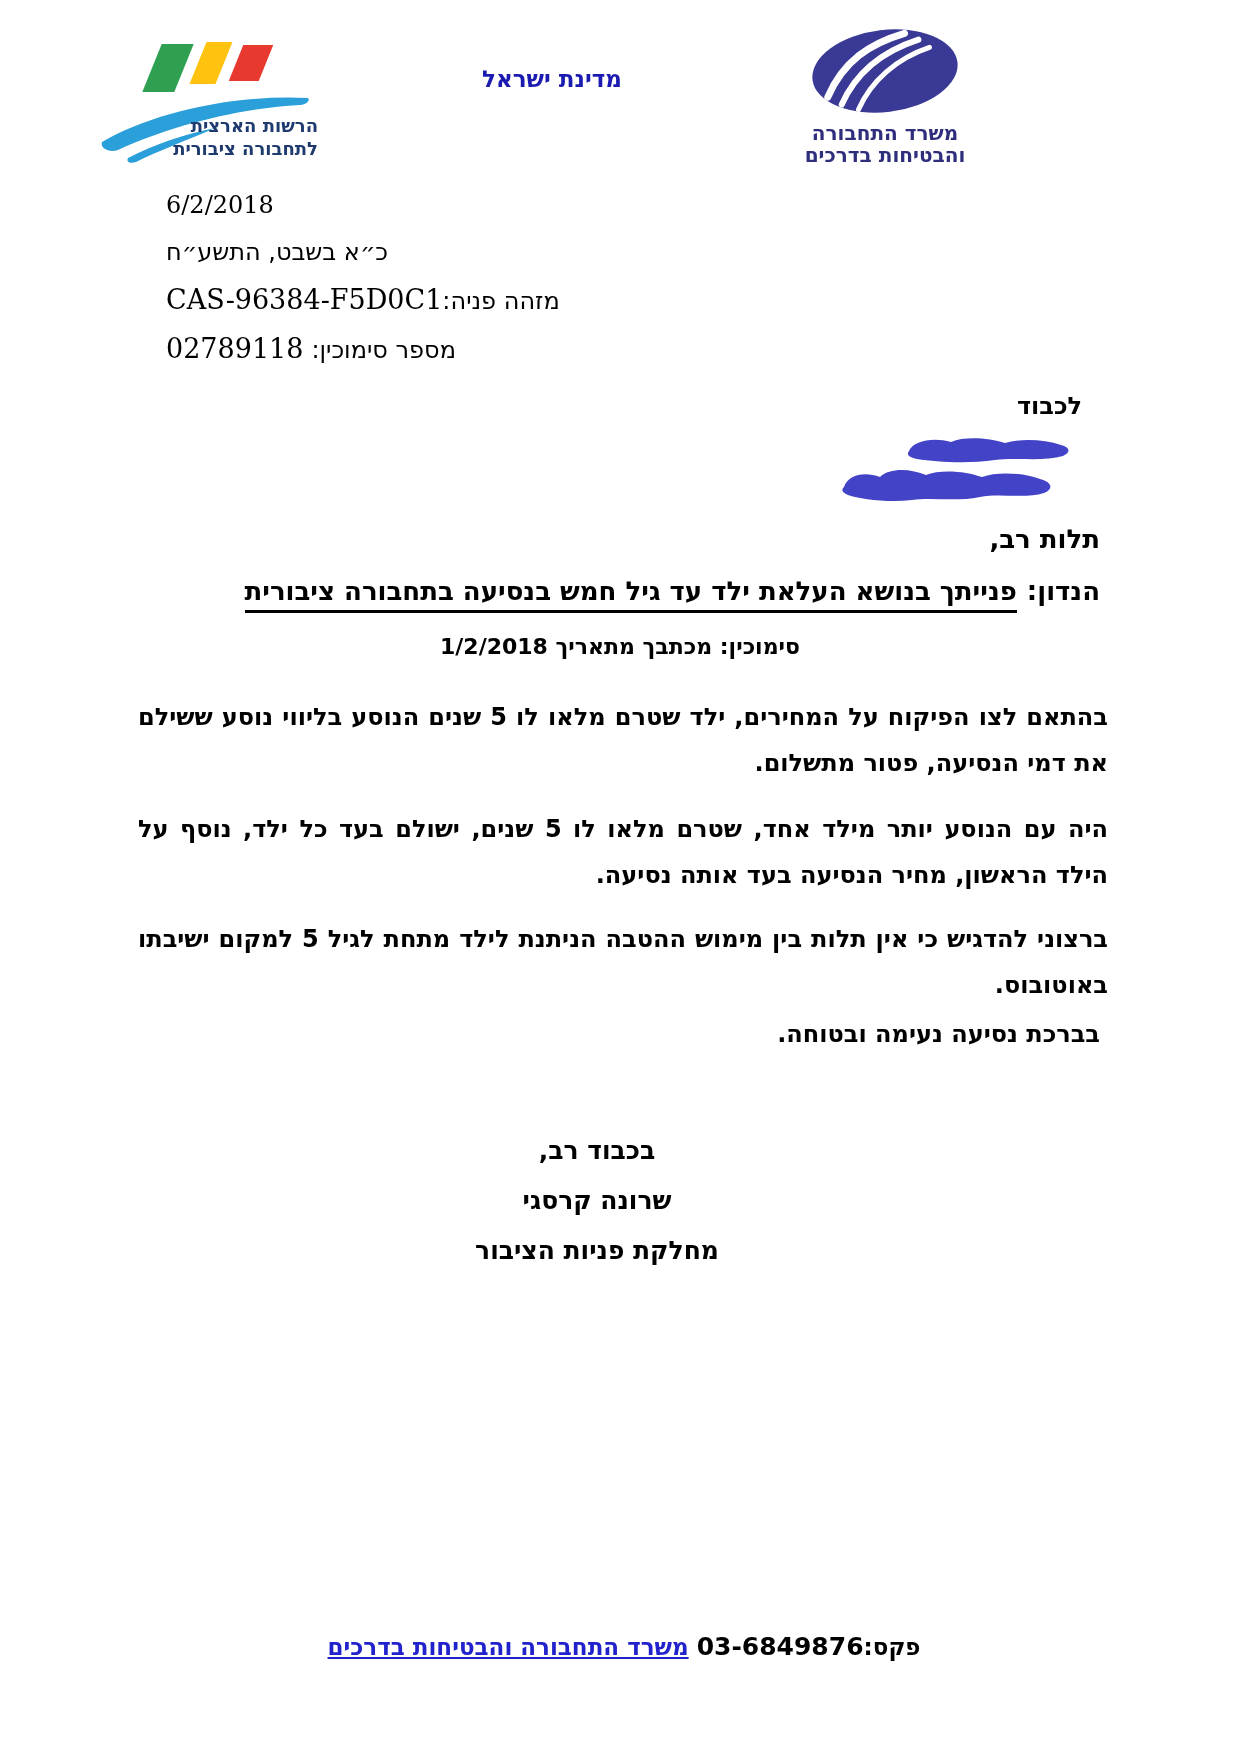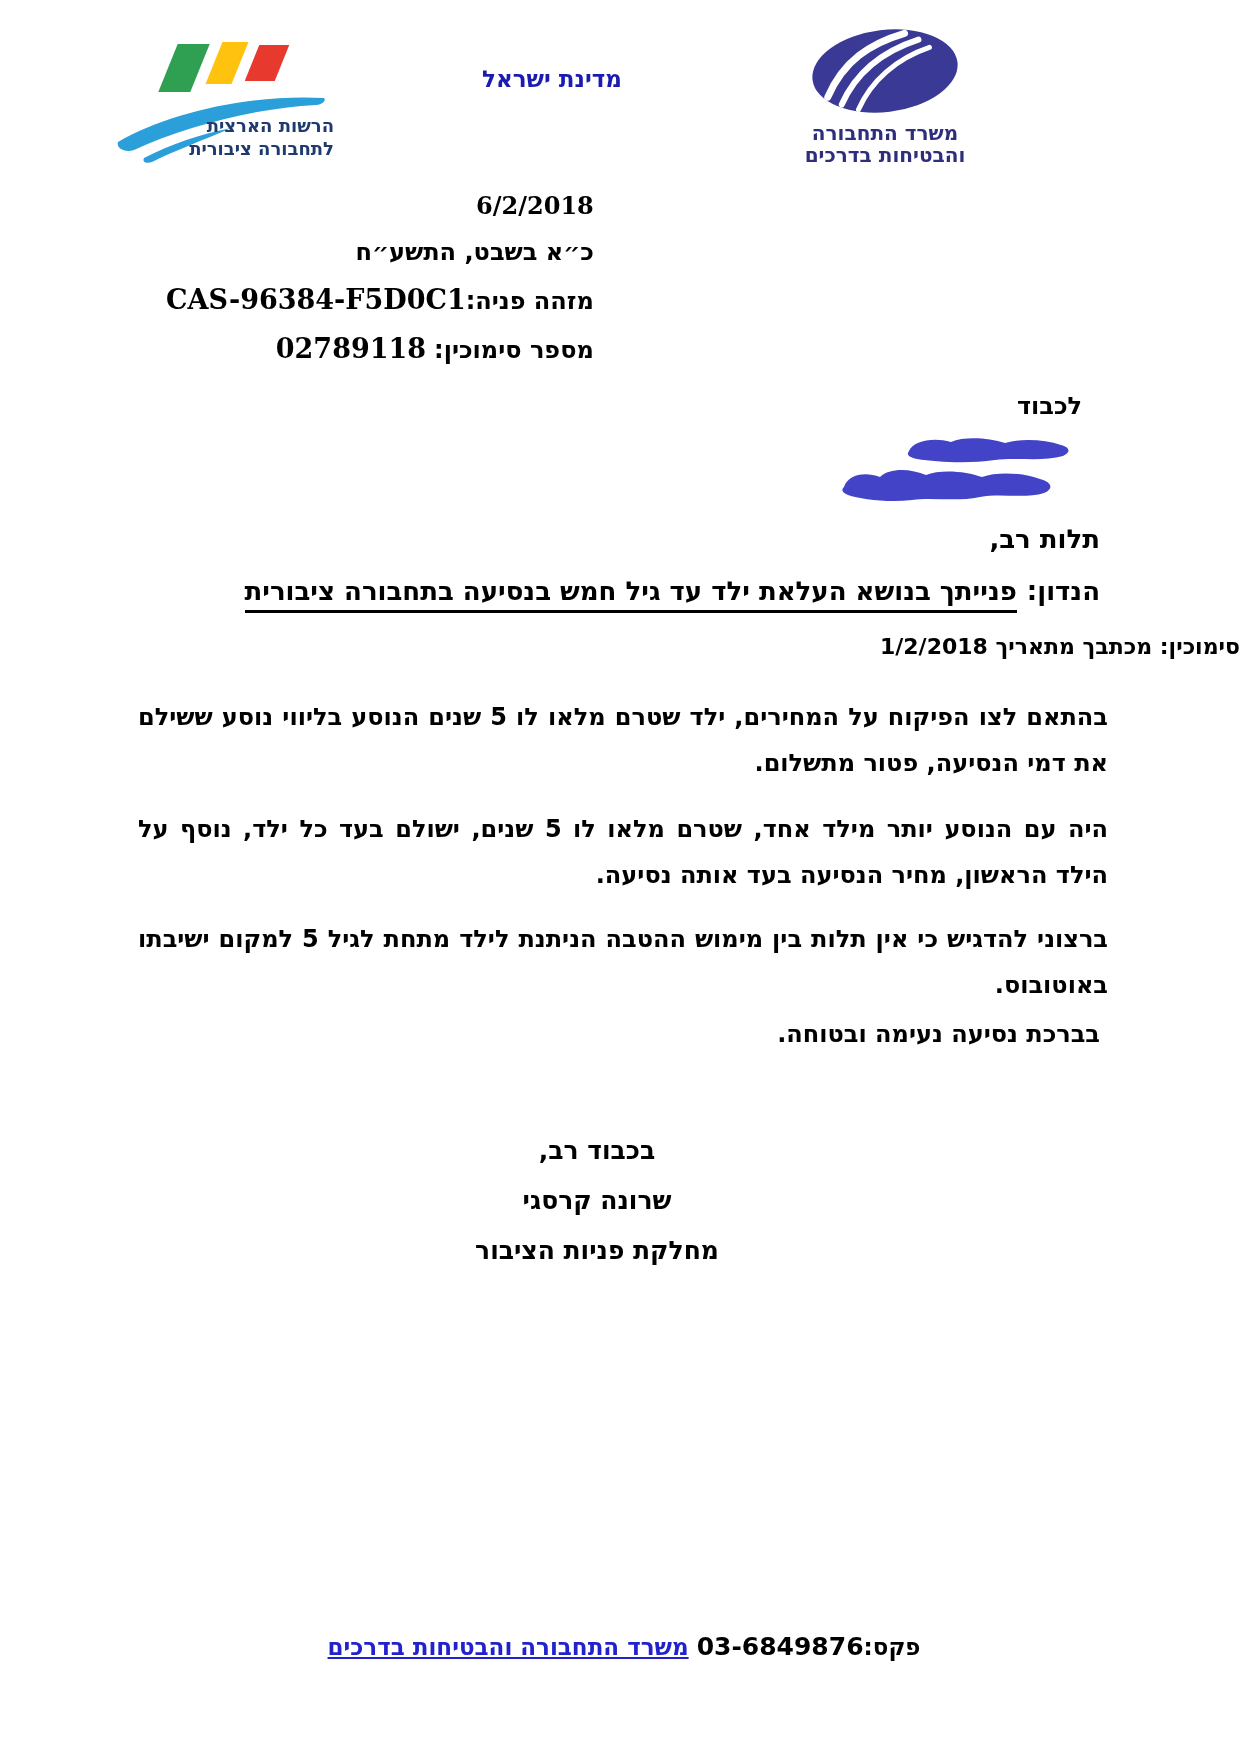--- a/index.html
+++ b/index.html
@@ -1,50 +1,50 @@
 <!DOCTYPE html>
 <html lang="he"><head>
 <meta charset="utf-8">
 <style>
   html,body{margin:0;padding:0;background:#ffffff;}
   .page{position:relative;width:1240px;height:1754px;background:#fff;overflow:hidden;
         font-family:"DejaVu Sans",sans-serif;color:#000;}
   .serif{font-family:"DejaVu Serif",serif;}
 
   
-  .npta-logo{position:absolute;left:116px;top:38px;width:220px;height:130px;}
+  .npta-logo{position:absolute;left:100px;top:38px;width:220px;height:130px;}
   .npta-shape{position:absolute;transform:skewX(-22deg);}
   .npta-green{left:52px;top:6px;width:32px;height:48px;}
   .npta-yellow{left:98px;top:4px;width:26px;height:42px;}
   .npta-red{left:136px;top:7px;width:30px;height:36px;}
   .npta-swoosh{position:absolute;left:0;top:44px;}
   .npta-text{position:absolute;right:2px;top:76px;text-align:right;
              font-size:18px;font-weight:700;line-height:23px;}
 
   .state-title{position:absolute;left:462px;top:66px;width:180px;text-align:center;
                font-size:23px;font-weight:700;}
 
   .mot-logo{position:absolute;left:795px;top:26px;width:180px;text-align:center;}
   .mot-text{font-size:20px;font-weight:700;line-height:22px;margin-top:2px;}
 
   
   .meta{position:absolute;left:166px;top:182px;direction:rtl;text-align:left;}
-  .meta-line{font-size:24px;font-weight:700;line-height:47px;white-space:nowrap;text-align:right;}
+  .meta-line{font-size:24px;font-weight:400;line-height:47px;white-space:nowrap;}
   .meta-line .num{font-size:27px;}
 
   
   .to-label{position:absolute;right:158px;top:392px;font-size:24px;font-weight:700;direction:rtl;}
   .scribble{position:absolute;}
 
   
   .greeting{position:absolute;right:140px;top:524px;font-size:26px;font-weight:700;direction:rtl;white-space:nowrap;}
   .subject{position:absolute;right:140px;top:576px;font-size:26px;font-weight:700;direction:rtl;white-space:nowrap;}
   .subject .subject-label{margin-left:10px;}
   .subject .subject-text{border-bottom:3px solid #000;padding-bottom:4px;}
-  .refline{position:absolute;left:0;right:0;top:634px;text-align:right;font-size:22px;font-weight:700;direction:rtl;}
+  .refline{position:absolute;left:0;right:0;top:634px;text-align:center;font-size:22px;font-weight:700;direction:rtl;}
   .para{position:absolute;left:138px;right:132px;direction:rtl;text-align:justify;
         font-size:24px;font-weight:700;line-height:46px;}
   .p1{top:694px;} .p2{top:806px;} .p3{top:916px;}
   .closing{position:absolute;right:140px;top:1020px;font-size:24px;font-weight:700;direction:rtl;white-space:nowrap;}
 
   .signature{position:absolute;left:0;right:46px;top:1126px;text-align:center;direction:rtl;
              font-size:25px;font-weight:700;line-height:50px;}
 
   
   .footer-line{position:absolute;left:0;right:0;text-align:center;direction:rtl;

